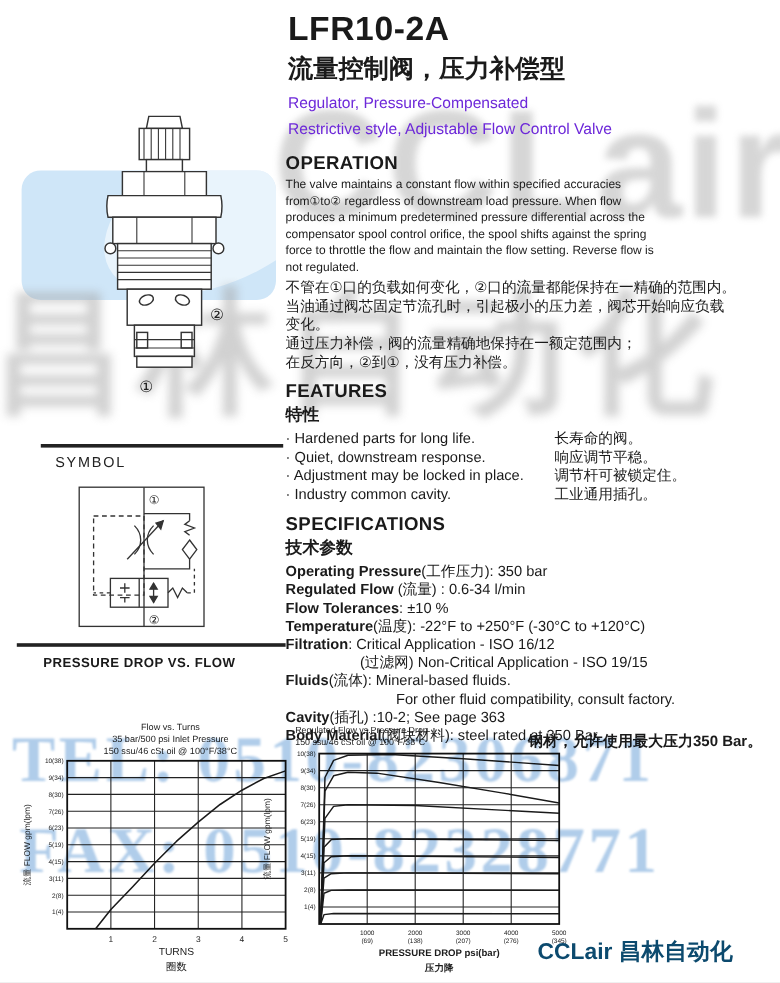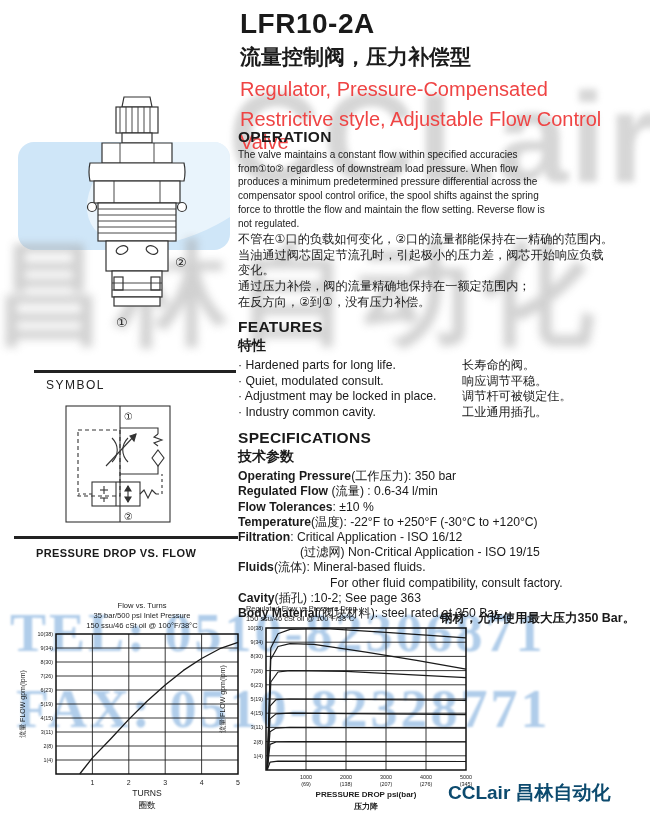--- a/index.html
+++ b/index.html
@@ -35,21 +35,21 @@
     font-size:54px;letter-spacing:3px;color:#6fa3d8;opacity:.55;
     filter:blur(1px);mix-blend-mode:multiply;
   }
   .wm-tel{left:10px;top:602px;}
   .wm-fax{left:16px;top:678px;}
   
   .content{position:relative;z-index:3;}
   .hdr{position:absolute;left:240px;top:8px;width:400px;}
   .code{font-size:28px;font-weight:bold;letter-spacing:.5px;}
   .title-cn{font-size:21px;font-weight:bold;margin-top:3px;}
-  .sub{font-size:20px;margin-top:7px;color:#ef4444;}
+  .sub{font-size:13px;margin-top:7px;color:#6d28d9;}
   .rcol{position:absolute;left:238px;top:128px;width:406px;}
   .sec-h{font-size:15.5px;font-weight:bold;letter-spacing:.3px;}
   .sec-h-cn{font-size:14px;font-weight:bold;margin-top:1px;}
   .op-en{font-size:10px;line-height:13.7px;white-space:pre-line;margin-top:2px;}
   .op-cn{font-size:12.2px;line-height:15.6px;white-space:pre-line;margin-top:2px;}
   .feat{margin-top:8px;}
   .feat-items{margin-top:3px;}
   .feat-row{display:grid;grid-template-columns:224px 1fr;font-size:12.2px;line-height:15.5px;}
   .feat-row .en::before{content:"· ";}
   .specs{margin-top:9px;}
@@ -192,21 +192,21 @@
 
       <div class="feat">
         <div class="sec-h">FEATURES</div>
         <div class="sec-h-cn">特性</div>
         <div class="feat-items">
           <div class="feat-row">
             <span class="en">Hardened parts for long life.</span>
             <span class="cn">长寿命的阀。</span>
           </div>
           <div class="feat-row">
-            <span class="en">Quiet, modulated consult.</span>
+            <span class="en">Quiet, downstream response.</span>
             <span class="cn">响应调节平稳。</span>
           </div>
           <div class="feat-row">
             <span class="en">Adjustment may be locked in place.</span>
             <span class="cn">调节杆可被锁定住。</span>
           </div>
           <div class="feat-row">
             <span class="en">Industry common cavity.</span>
             <span class="cn">工业通用插孔。</span>
           </div>

